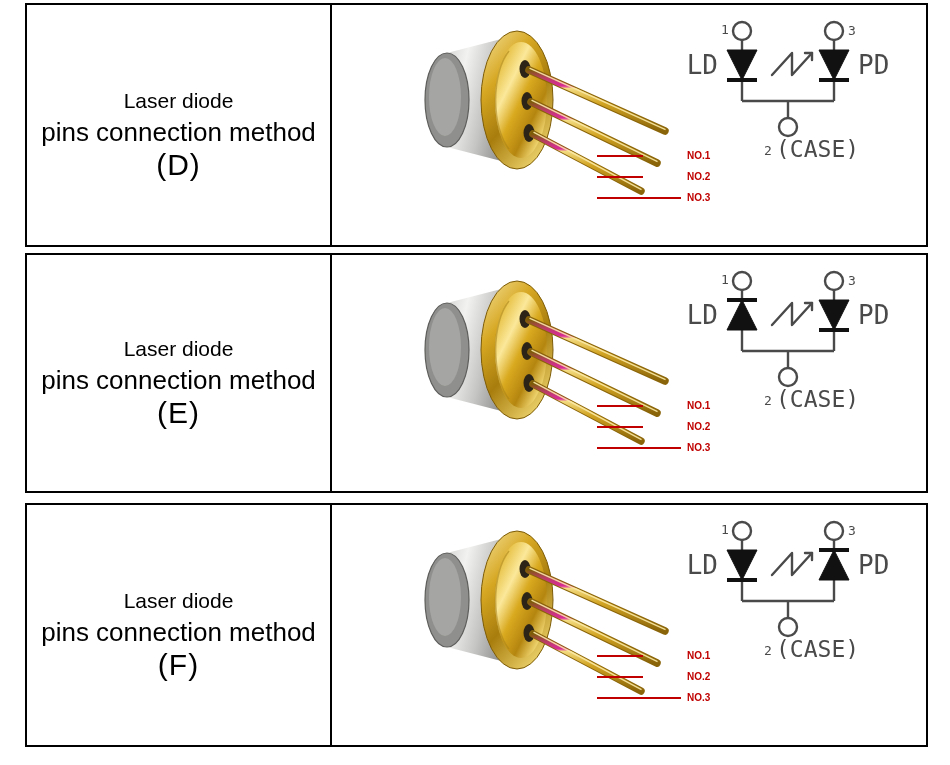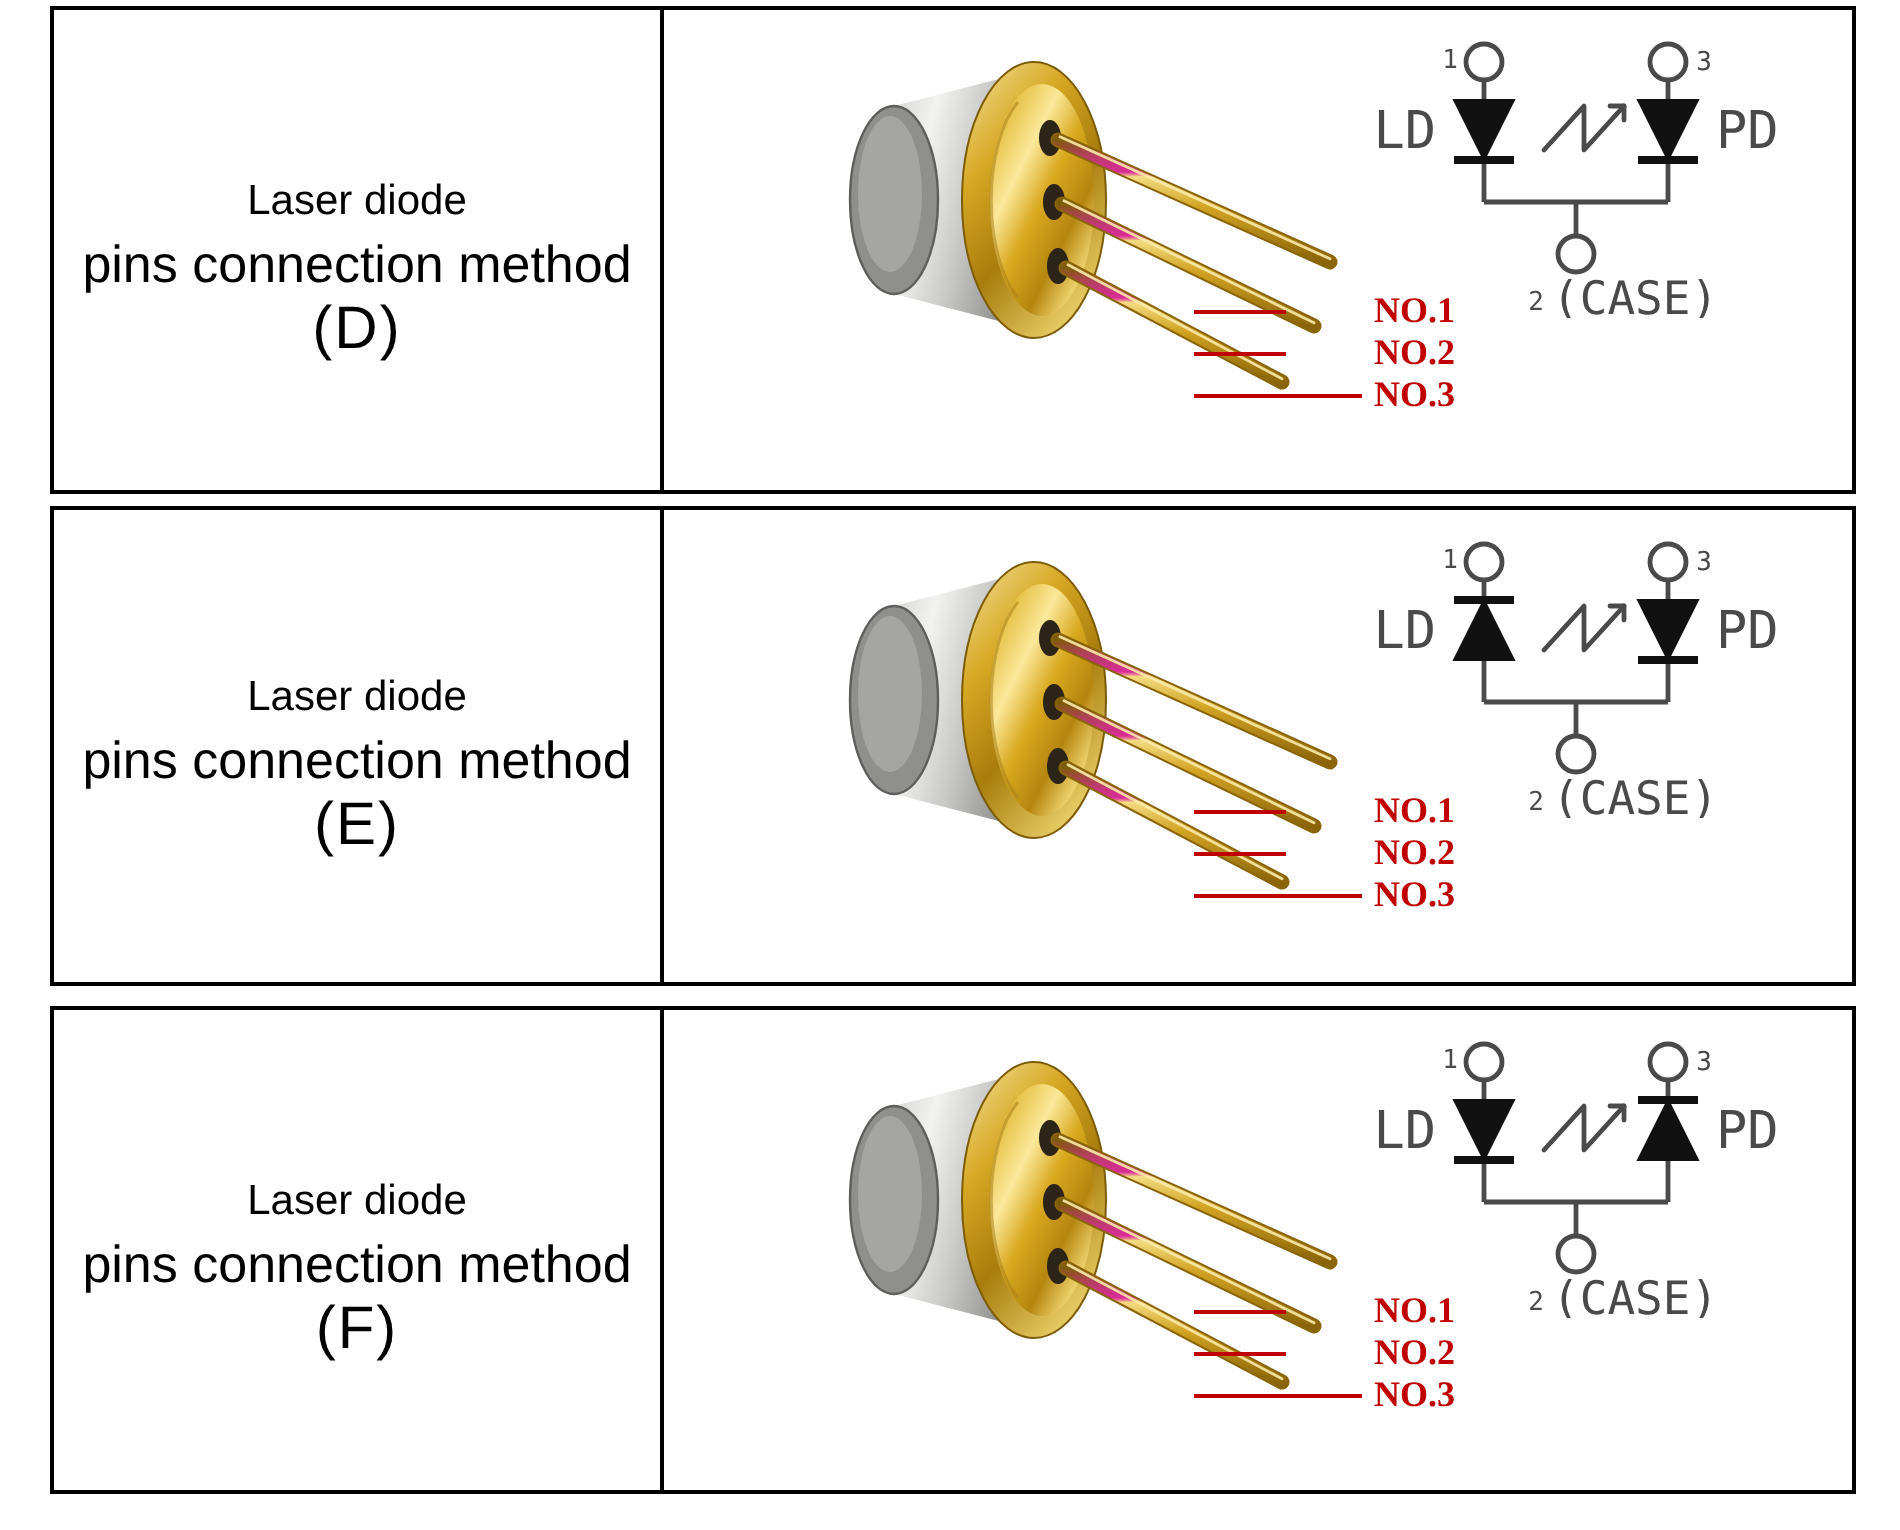--- a/index.html
+++ b/index.html
@@ -88,24 +88,24 @@
     display: flex;
     align-items: center;
     height: 21px;
   }
   .callout-rule {
     display: block;
     height: 2px;
     background: #c00000;
   }
   .callout-text {
-    font-size: 18px;
+    font-size: 10px;
     font-weight: bold;
     color: #c00000;
-    font-family: Liberation Serif, serif;
+    font-family: Liberation Sans, sans-serif;
     letter-spacing: 0px;
     white-space: nowrap;
   }
 
   
   .schematic {
     position: absolute;
     right: 12px;
     top: 4px;
     width: 240px;

